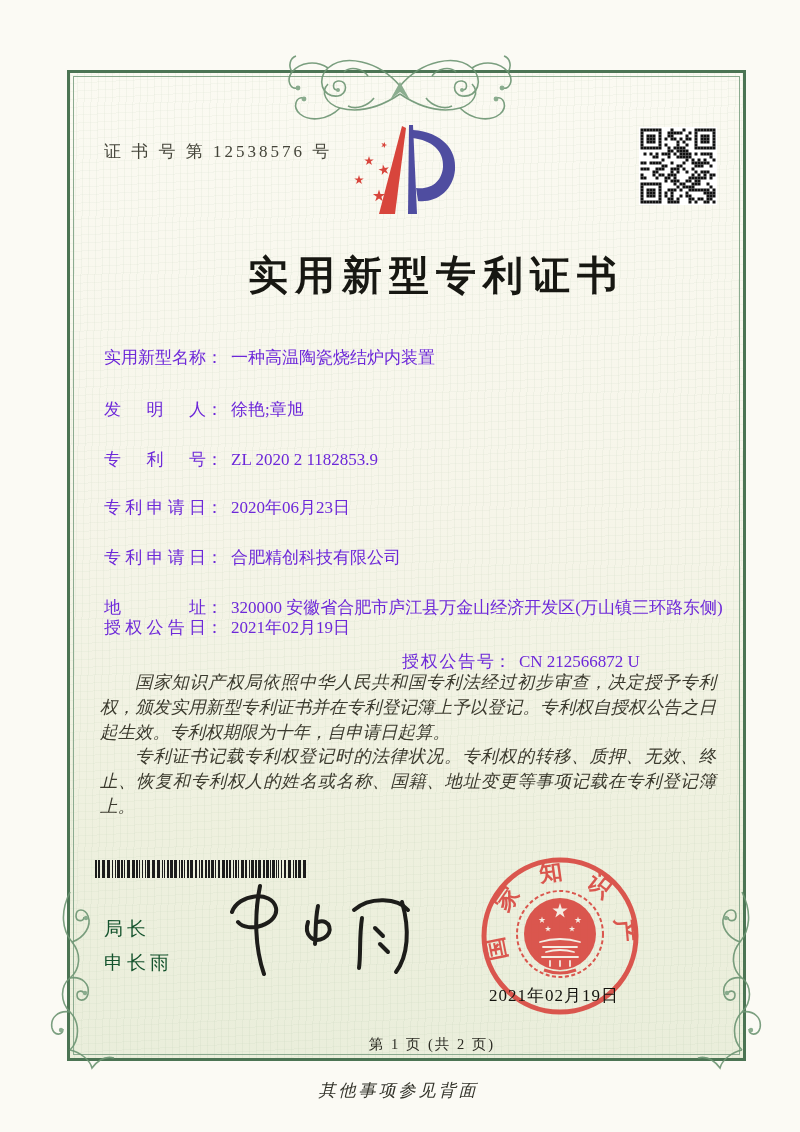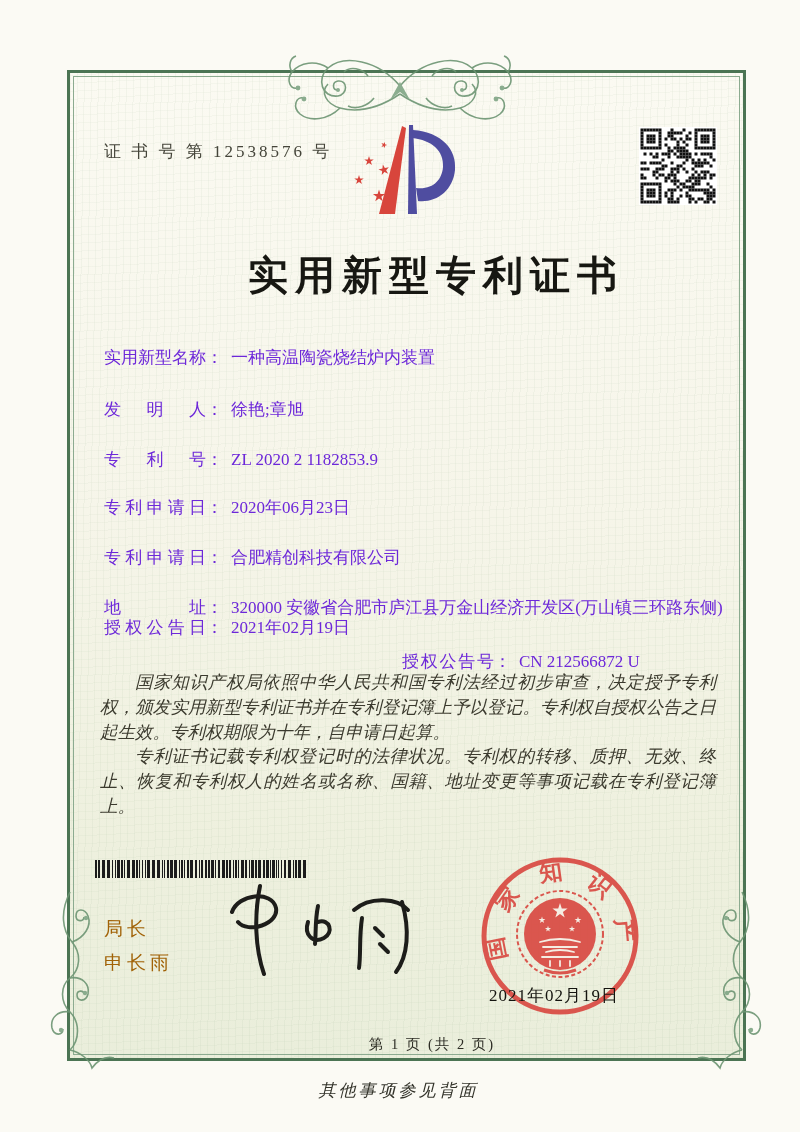--- a/index.html
+++ b/index.html
@@ -35,21 +35,21 @@
   }
   .row{left:104px;font-size:17px;display:flex;align-items:flex-end;color:#6d28d9;}
   .flabel{display:inline-block;width:102px;text-align:justify;text-align-last:justify;flex:0 0 102px;}
   .fcolon{flex:0 0 14px;margin-right:8px;}
   .fvalue{display:inline-block;max-width:500px;line-height:23px;}
   .para{
     left:96px;width:616px;font-size:17.5px;line-height:25px;
     font-style:italic;color:#3b3a2e;text-align:justify;margin:4px;
   }
   .para-indent{text-indent:2em;}
-  .signer{left:104px;font-size:19px;letter-spacing:4px;color:#a16207;}
+  .signer{left:104px;font-size:19px;letter-spacing:4px;color:#14532d;}
   .seal-date{
     left:489px;top:984px;width:140px;font-size:17px;color:#14140f;
     letter-spacing:1px;white-space:nowrap;
   }
   .page-info{
     left:67px;top:1035px;width:730px;text-align:center;
     font-size:14.5px;letter-spacing:2px;color:#2c2c24;
   }
   .back-note{
     left:0;top:1079px;width:797px;text-align:center;

